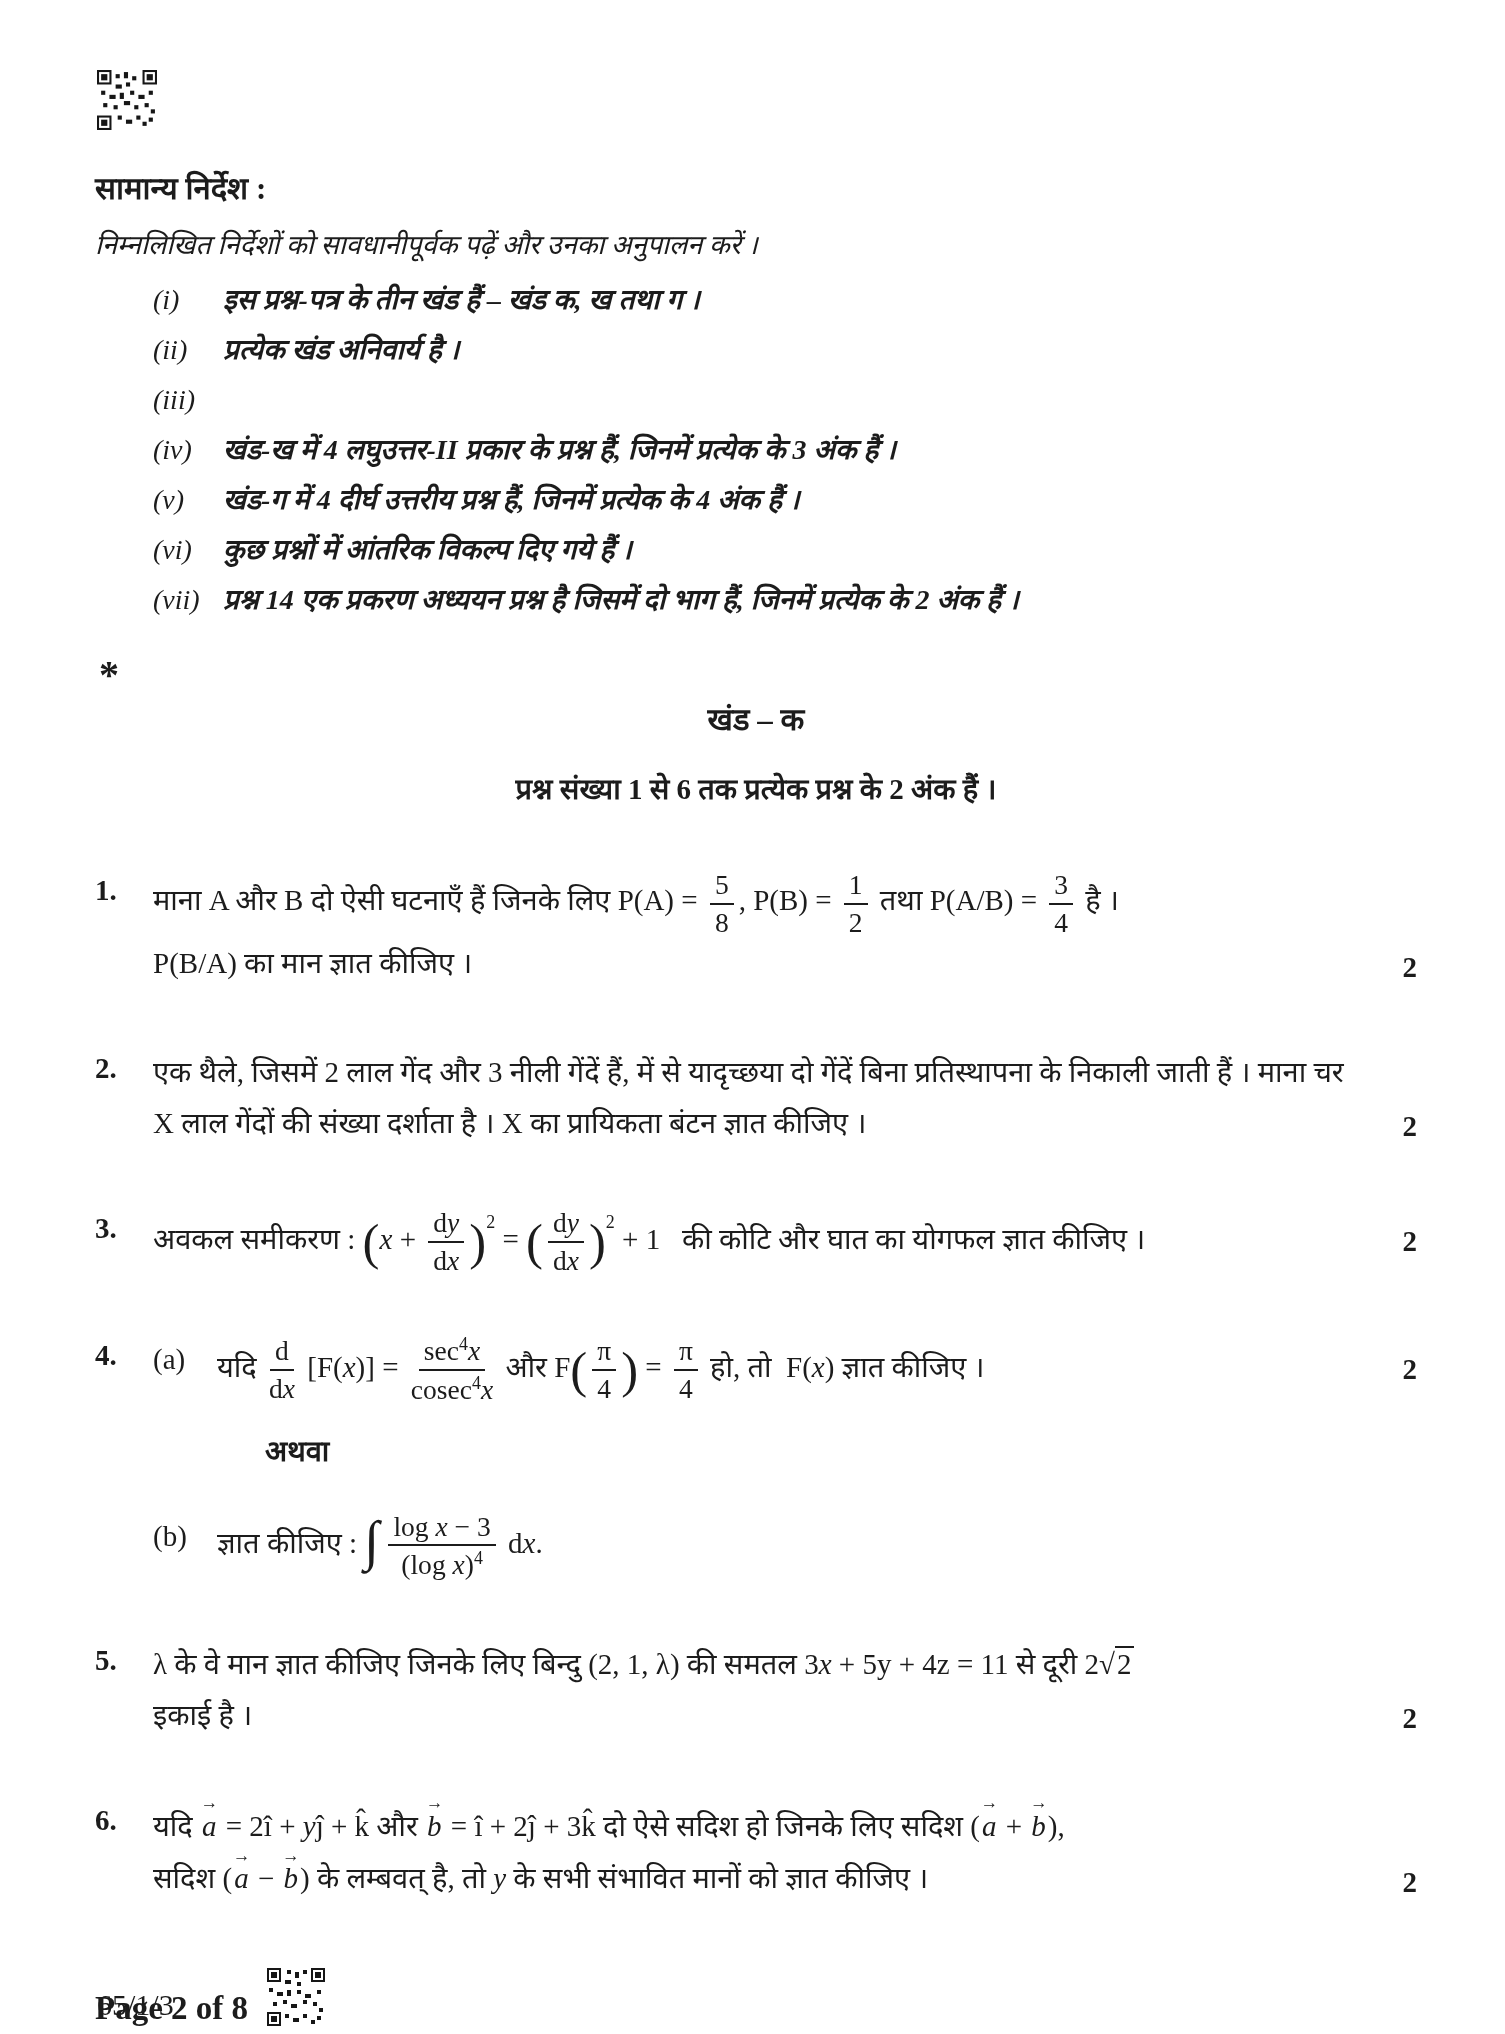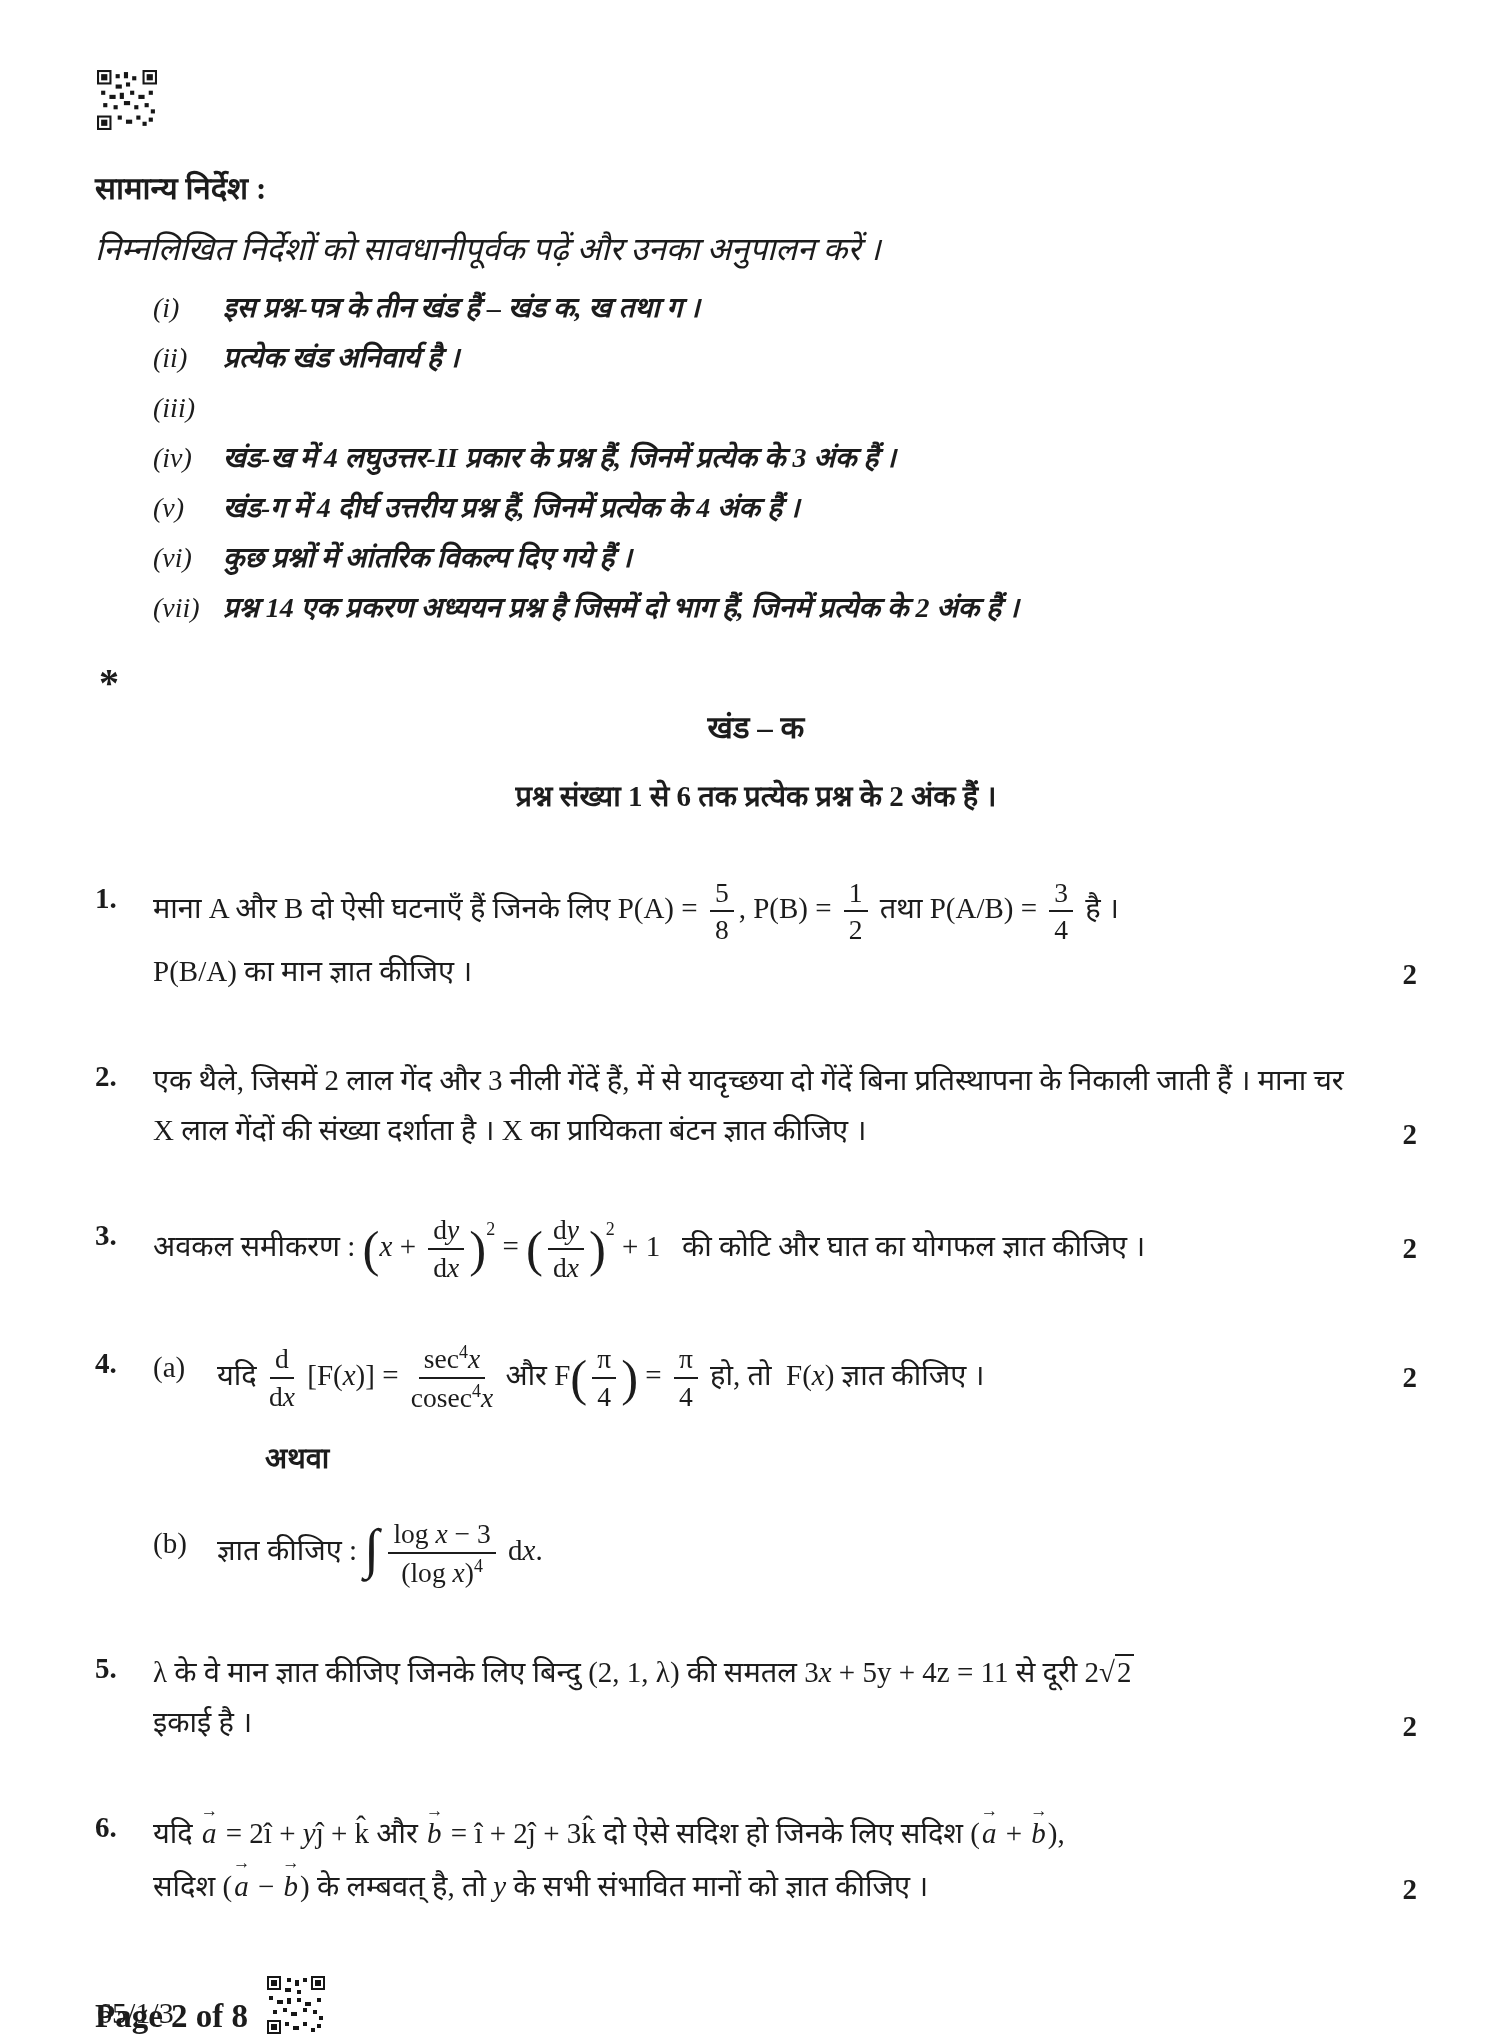--- a/index.html
+++ b/index.html
@@ -6,21 +6,21 @@
   html, body { background: #ffffff; }
   body { font-family: "Liberation Serif", "DejaVu Serif", serif; color: #1c1c1c; }
   .page {
     width: 1505px; min-height: 2034px; margin: 0 auto; background: #ffffff;
     position: relative; padding: 70px 88px 36px 95px;
     font-size: 29px; line-height: 1.5;
   }
   .qr { width: 60px; height: 60px; }
   .qr-top { margin-left: 2px; margin-bottom: 36px; }
   .inst-heading { font-size: 31px; font-weight: bold; margin-bottom: 12px; }
-  .inst-sub { font-style: italic; font-size: 32px; margin-bottom: 14px; }
+  .inst-sub { font-style: italic; font-size: 27px; margin-bottom: 14px; }
   .inst-list { margin-left: 58px; }
   .inst-item { display: flex; margin: 8px 0; font-style: italic; font-size: 28px; }
   .inst-num { width: 70px; flex-shrink: 0; }
   .inst-text { font-weight: bold; }
   .star-marker { font-size: 40px; font-weight: bold; margin: 34px 0 0 4px; line-height: 1; }
   .section-title { text-align: center; font-weight: bold; font-size: 31px; margin-top: 2px; }
   .section-note { text-align: center; font-size: 29px; margin-top: 24px; font-weight: bold; }
   .question { display: flex; margin-top: 58px; }
   .qnum { width: 58px; flex-shrink: 0; font-weight: bold; }
   .qbody { flex: 1; padding-right: 34px; line-height: 1.75; }

